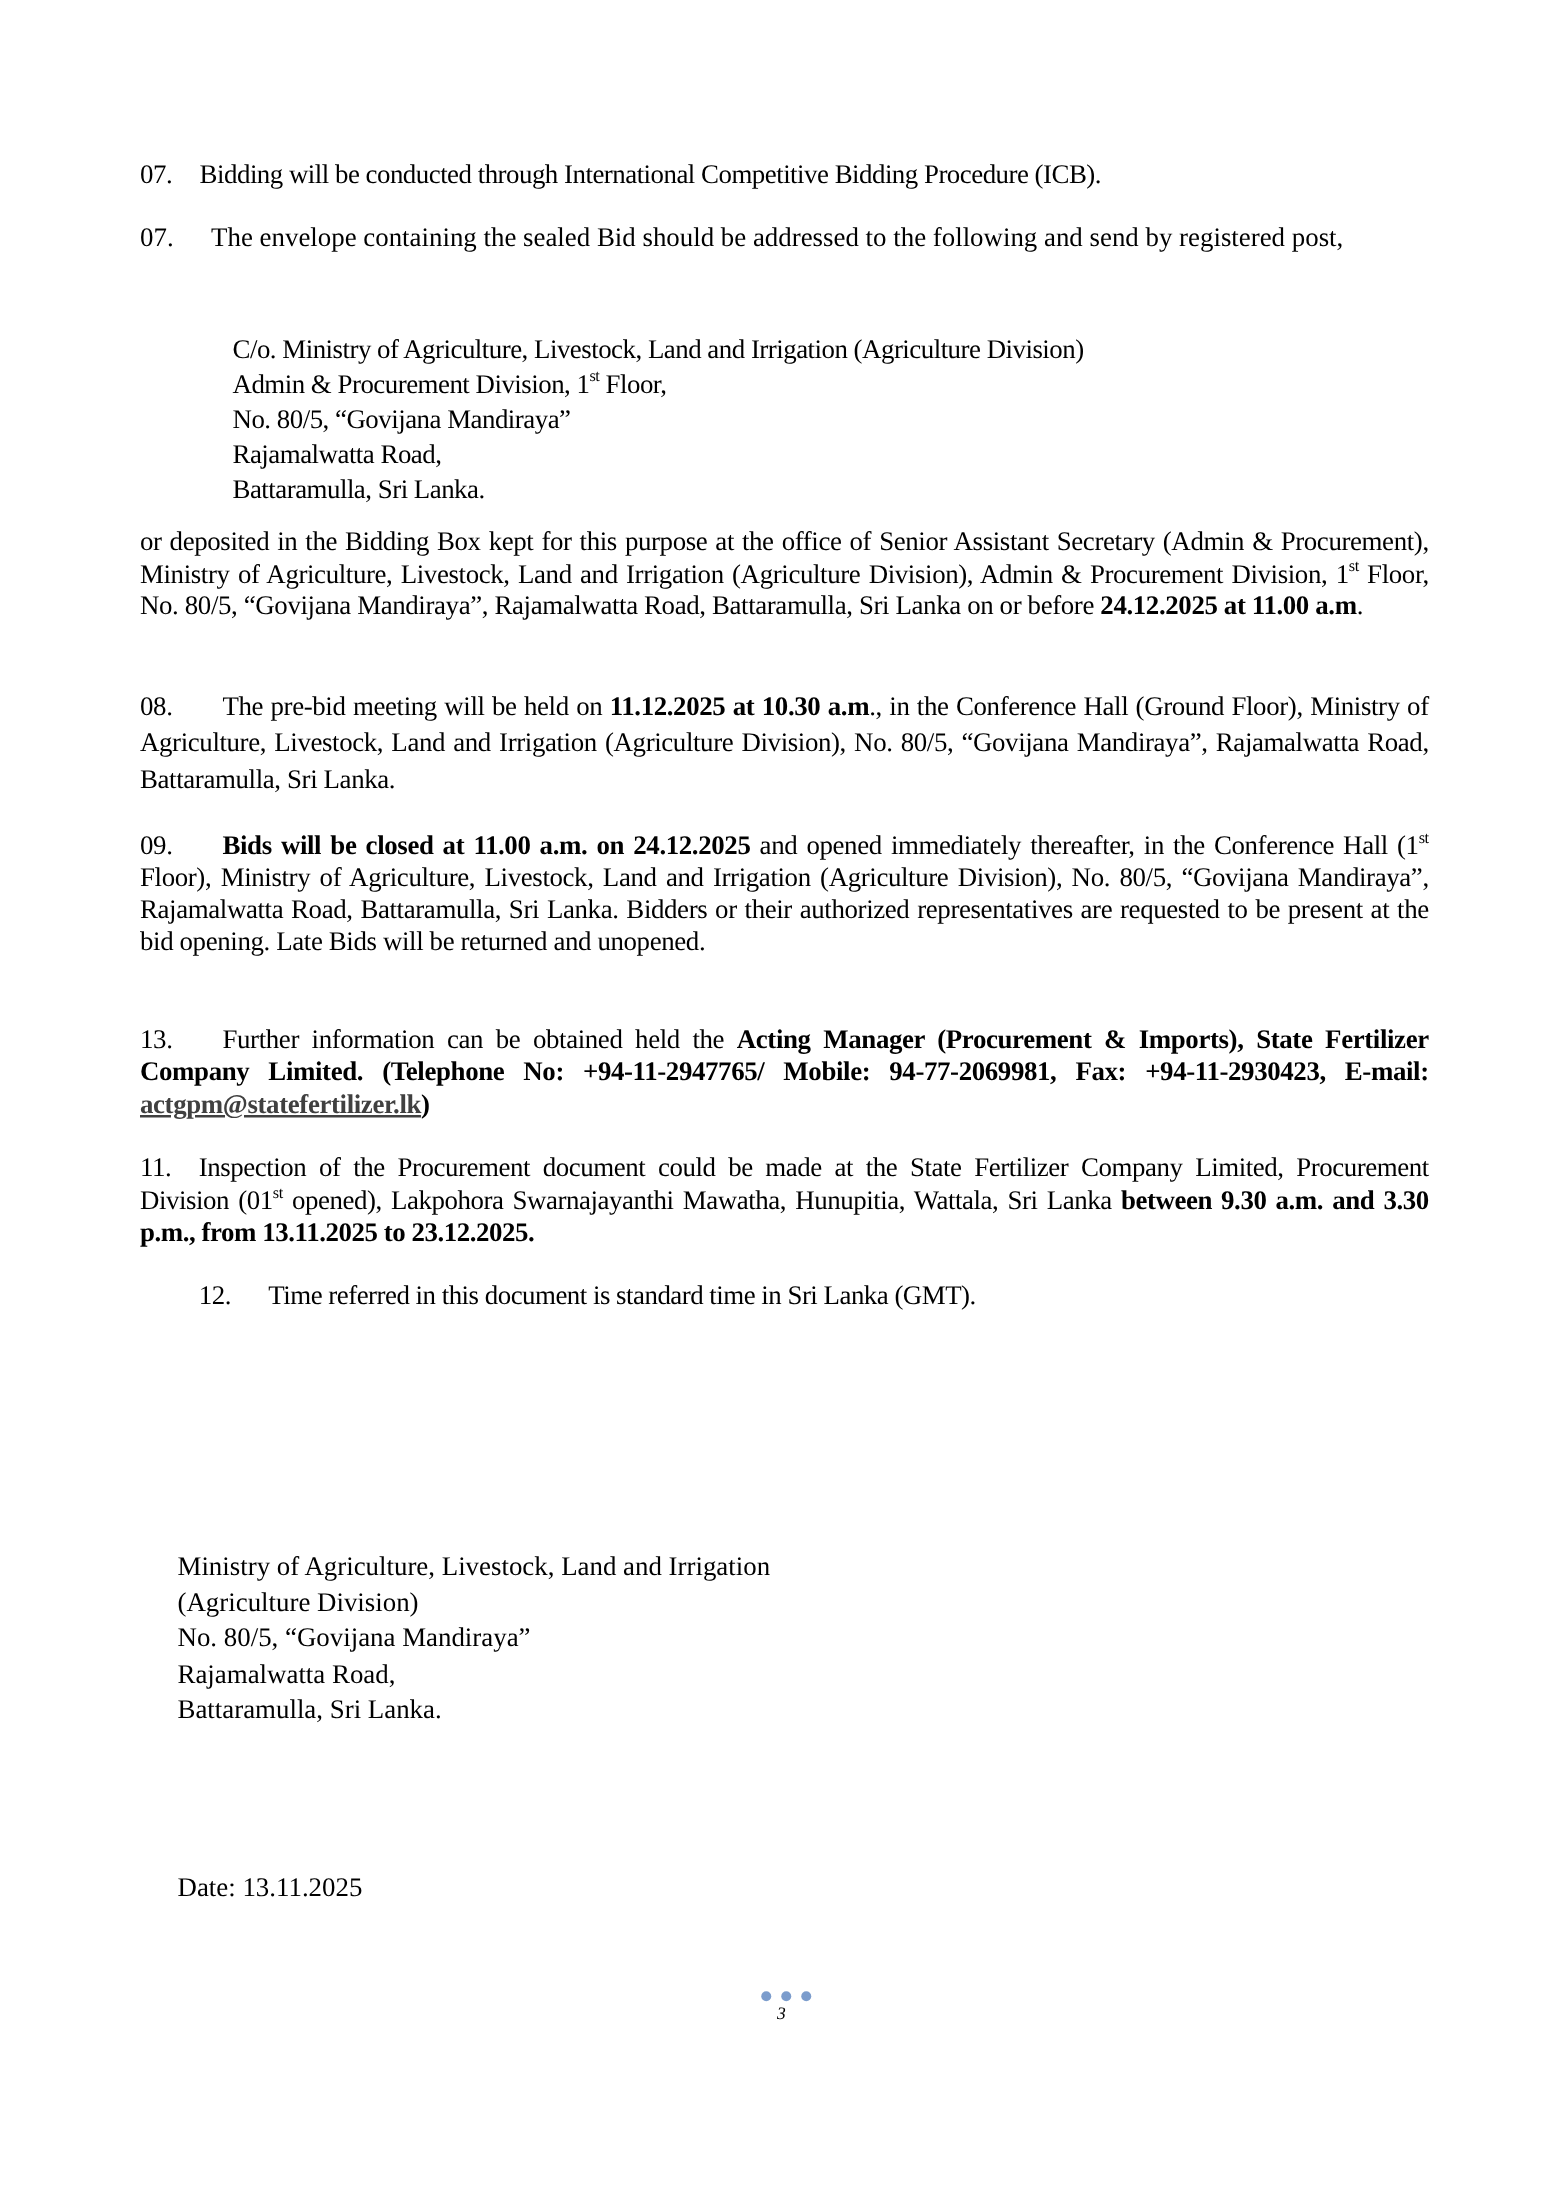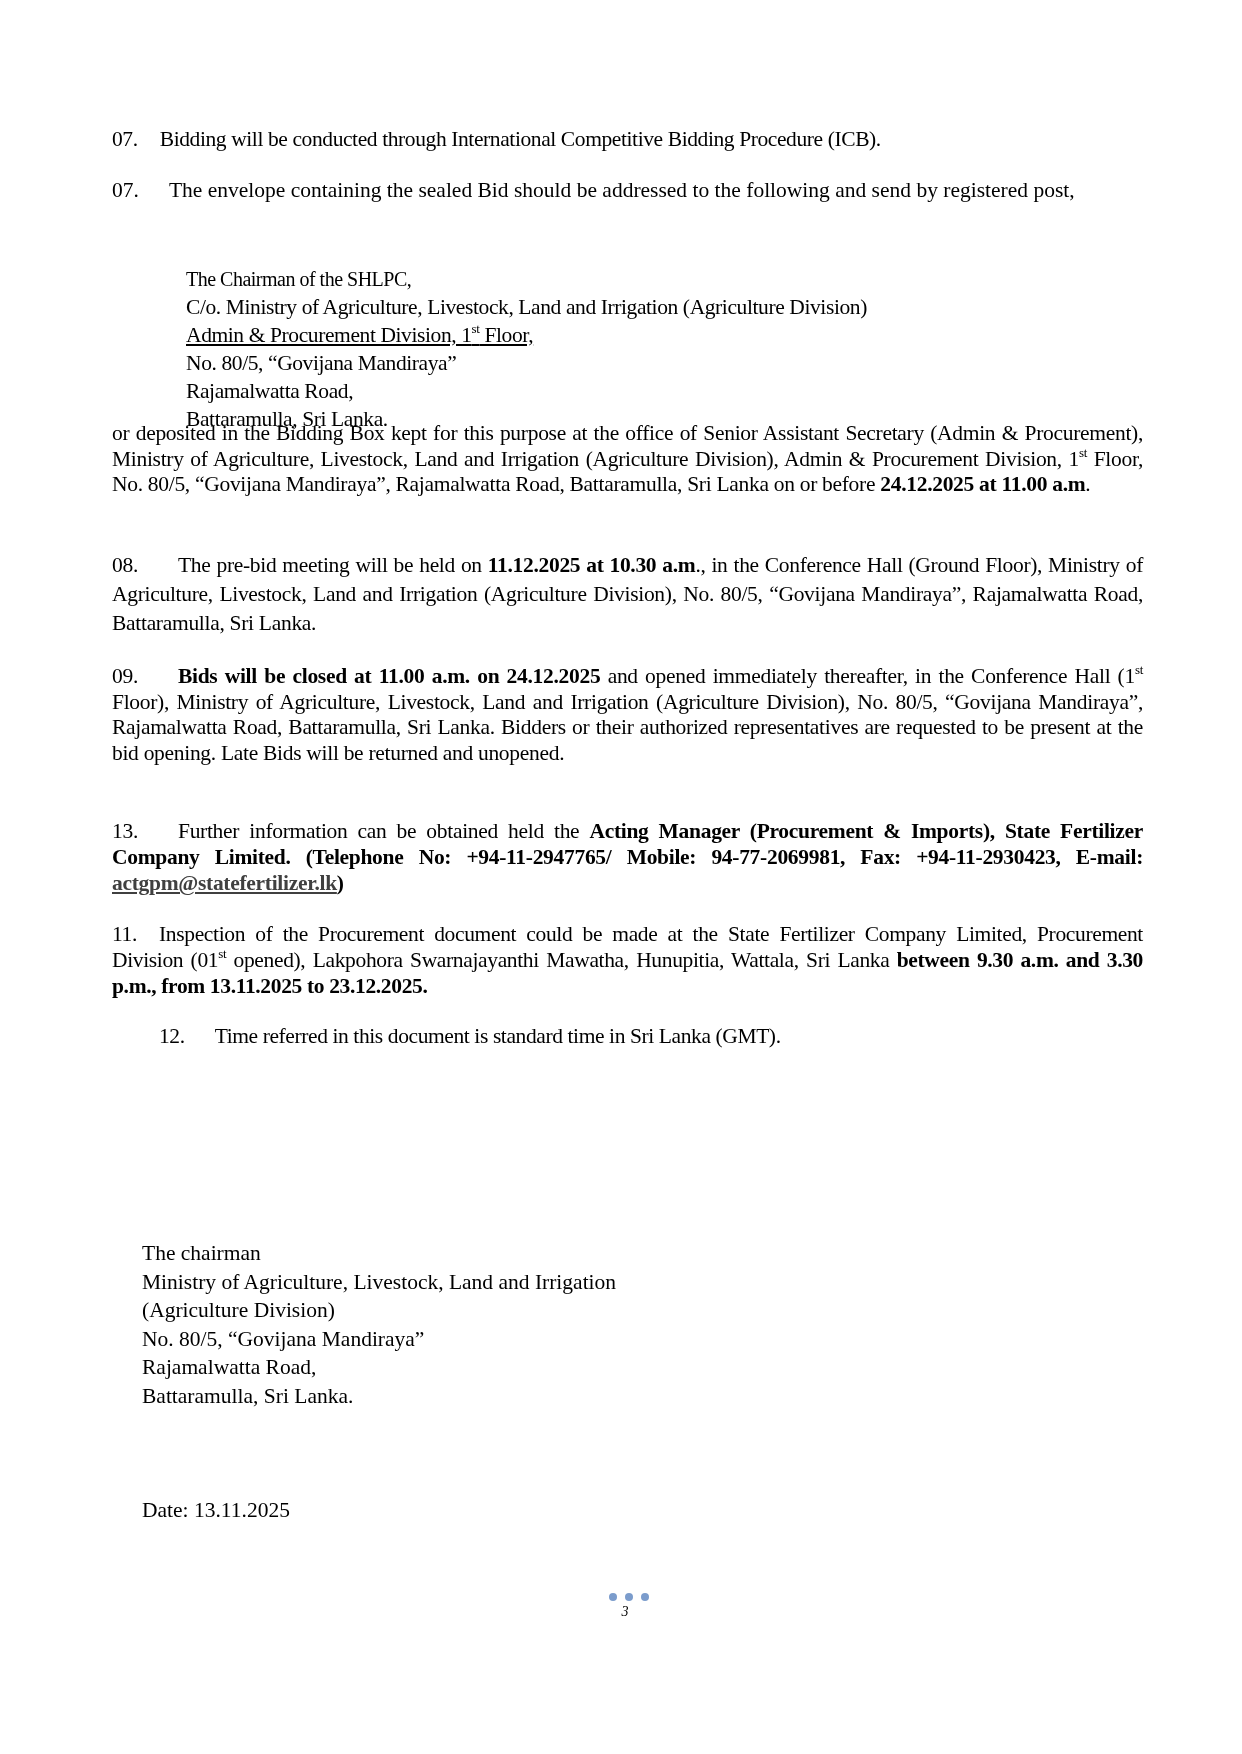--- a/index.html
+++ b/index.html
@@ -108,23 +108,22 @@
 
   <p class="para condensed" style="top:126px;">
     <span class="num">07.</span><span class="gap-sm"></span><span>Bidding will be conducted through International Competitive Bidding Procedure (ICB).</span>
   </p>
 
   <p class="para" style="top:177px;">
     <span class="num">07.</span><span class="gap-md"></span><span>The envelope containing the sealed Bid should be addressed to the following and send by registered post,</span>
   </p>
 
   <div class="address condensed" style="top:265px;">
-    <span class="line small" style="letter-spacing:-0.5px;">The Chairman of the SHLPC,</span>
     <span class="line" style="letter-spacing:-0.4px;"><span>C/o. Ministry of Agriculture, Livestock, Land and Irrigation (Agriculture Division)</span></span>
-    <span class="line" style="letter-spacing:-0.4px;text-decoration:underline;"><span>Admin &amp; Procurement Division, 1</span><sup>st</sup><span> Floor,</span></span>
+    <span class="line" style="letter-spacing:-0.4px;"><span>Admin &amp; Procurement Division, 1</span><sup>st</sup><span> Floor,</span></span>
     <span class="line" style="letter-spacing:-0.4px;">No. 80/5, “Govijana Mandiraya”</span>
     <span class="line" style="letter-spacing:-0.4px;">Rajamalwatta Road,</span>
     <span class="line" style="letter-spacing:-0.4px;">Battaramulla, Sri Lanka.</span>
   </div>
 
   <p class="para" style="top:421px; line-height:25.5px; letter-spacing:-0.3px;">
     <span>or deposited in the Bidding Box kept for this purpose at the office of Senior Assistant Secretary (Admin &amp; Procurement), Ministry of Agriculture, Livestock, Land and Irrigation (Agriculture Division), Admin &amp; Procurement Division, 1</span><sup>st</sup><span>  Floor,  No. 80/5, “Govijana Mandiraya”, Rajamalwatta Road, Battaramulla, Sri Lanka on or before </span><b>24.12.2025 at 11.00 a.m</b><span>.</span>
   </p>
 
   <p class="para" style="top:551px; line-height:29px; letter-spacing:-0.3px;">
@@ -141,21 +140,20 @@
 
   <p class="para" style="top:921px; line-height:26px; letter-spacing:-0.35px;">
     <span class="num">11.</span><span class="gap-sm"></span><span>Inspection of the Procurement document could be made at the State Fertilizer Company Limited, Procurement Division (01</span><sup>st</sup><span> opened), Lakpohora Swarnajayanthi Mawatha, Hunupitia, Wattala, Sri Lanka </span><b>between 9.30 a.m. and 3.30 p.m., from 13.11.2025 to 23.12.2025.</b>
   </p>
 
   <p class="para condensed" style="top:1023px;margin-left:47px;">
     <span class="num">12.</span><span class="gap-md"></span><span>Time referred in this document is standard time in Sri Lanka (GMT).</span>
   </p>
 
   <div class="signature" style="top:1239px;">
-    <span class="line">The chairman</span>
     <span class="line">Ministry of Agriculture, Livestock, Land and Irrigation</span>
     <span class="line">(Agriculture Division)</span>
     <span class="line">No. 80/5, “Govijana Mandiraya”</span>
     <span class="line">Rajamalwatta Road,</span>
     <span class="line">Battaramulla, Sri Lanka.</span>
   </div>
 
   <p class="date-line">Date: 13.11.2025</p>
 
   <div class="footer-dots">

